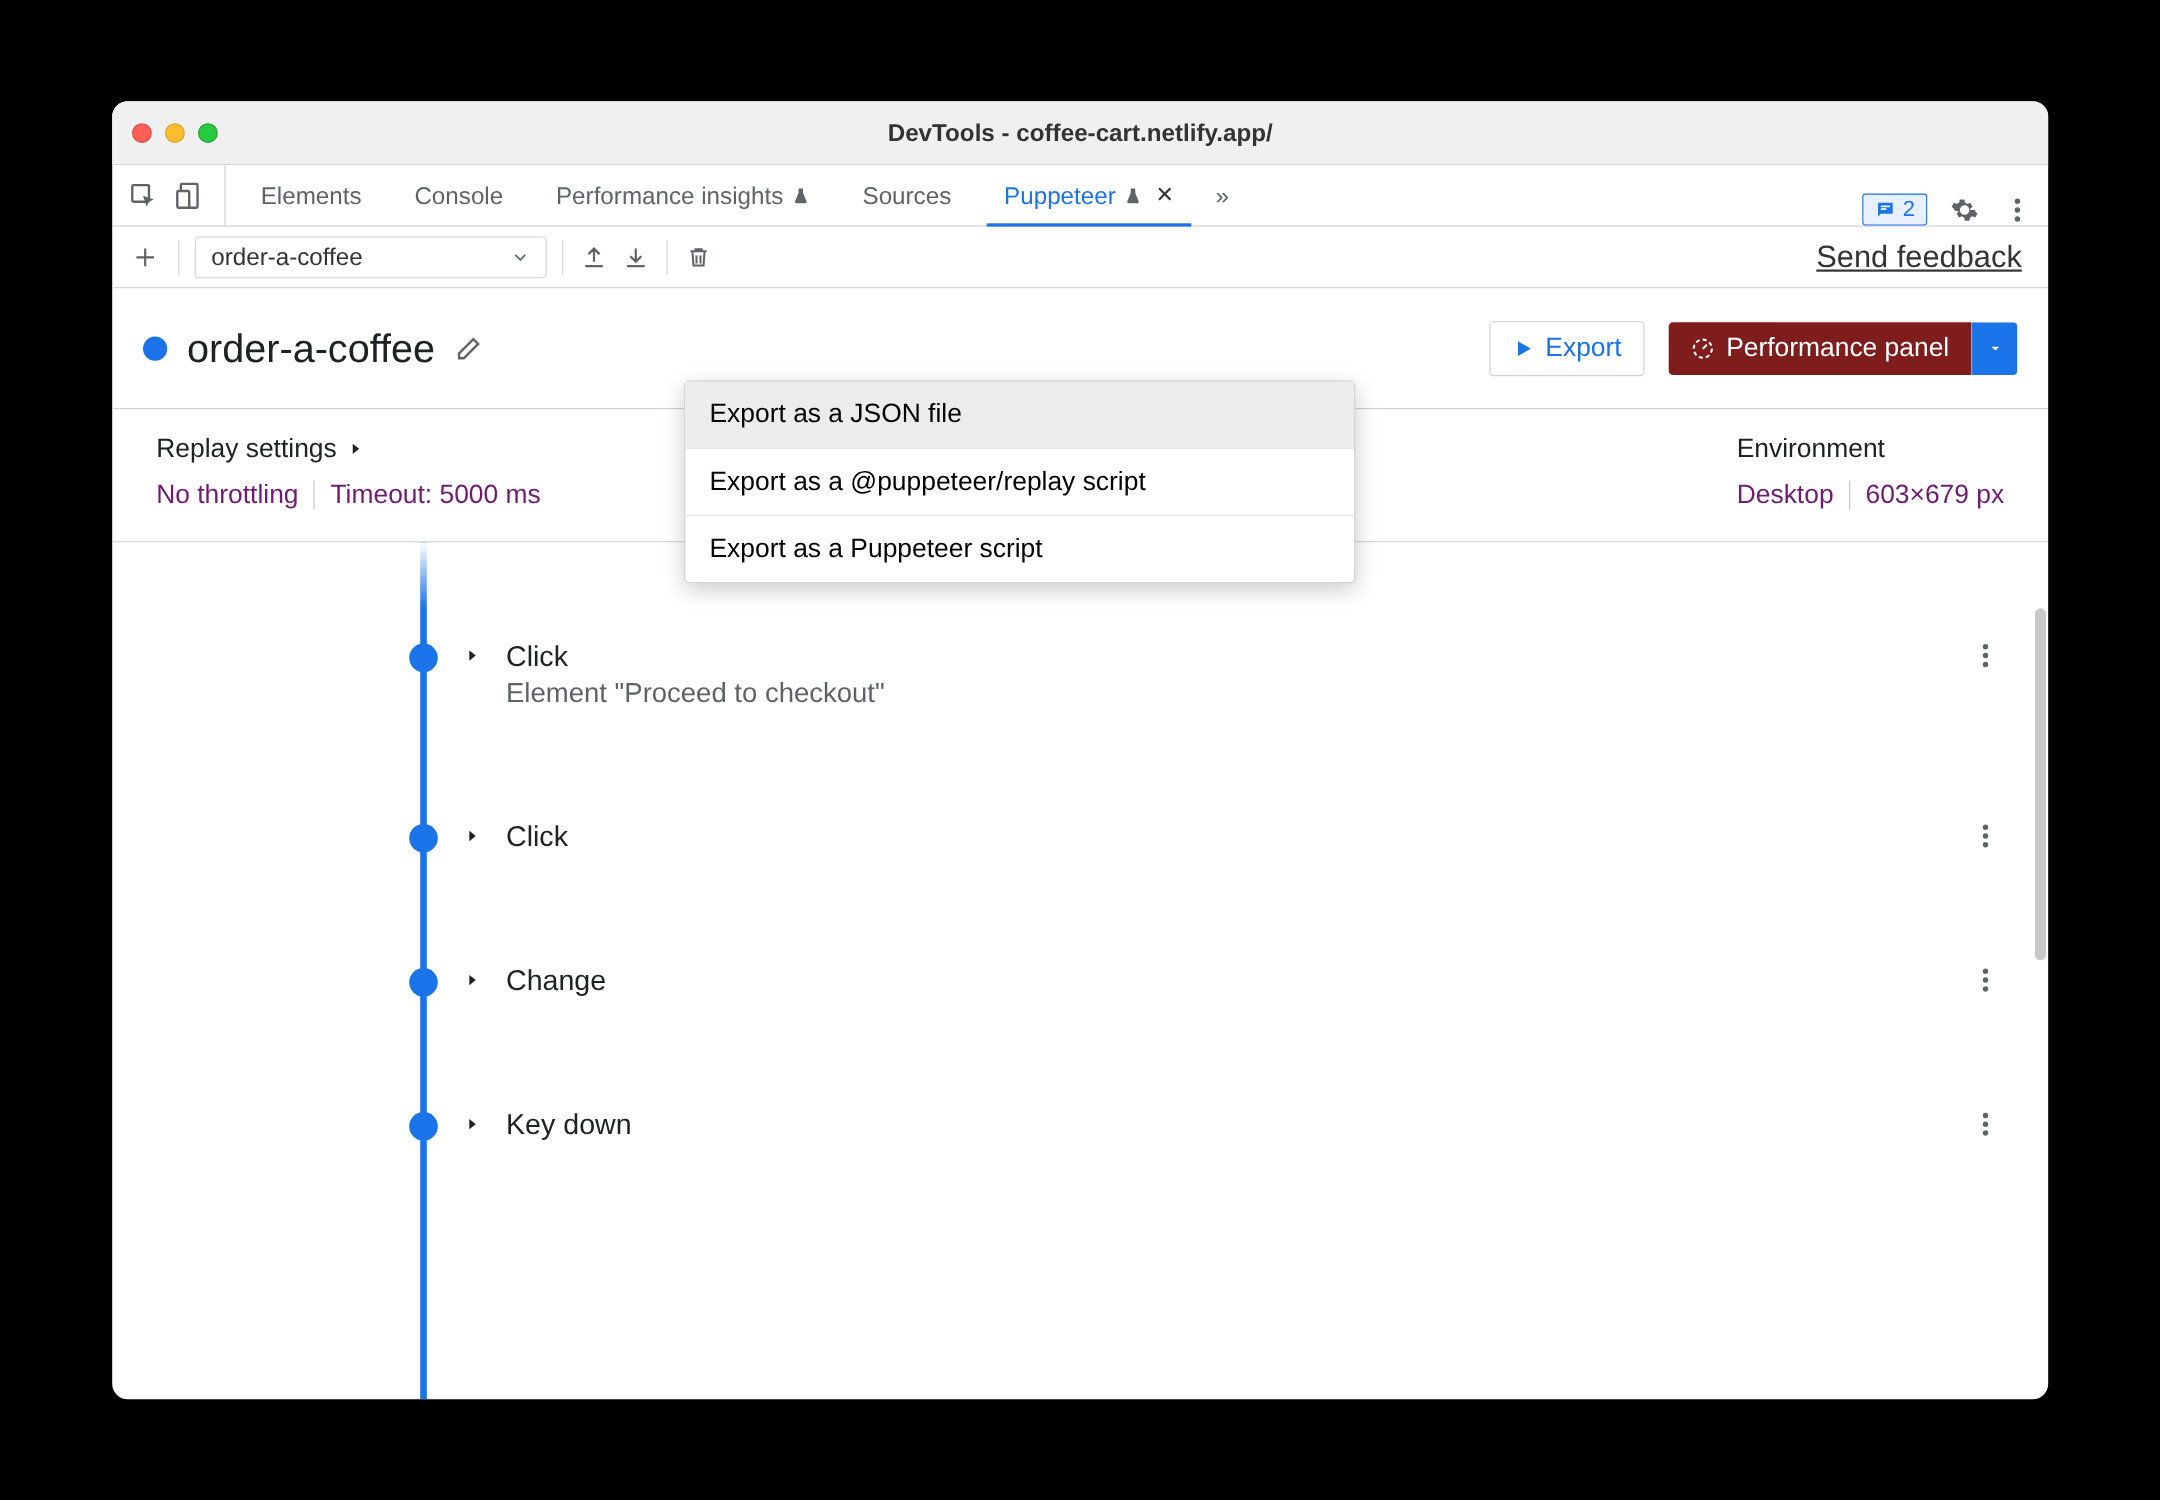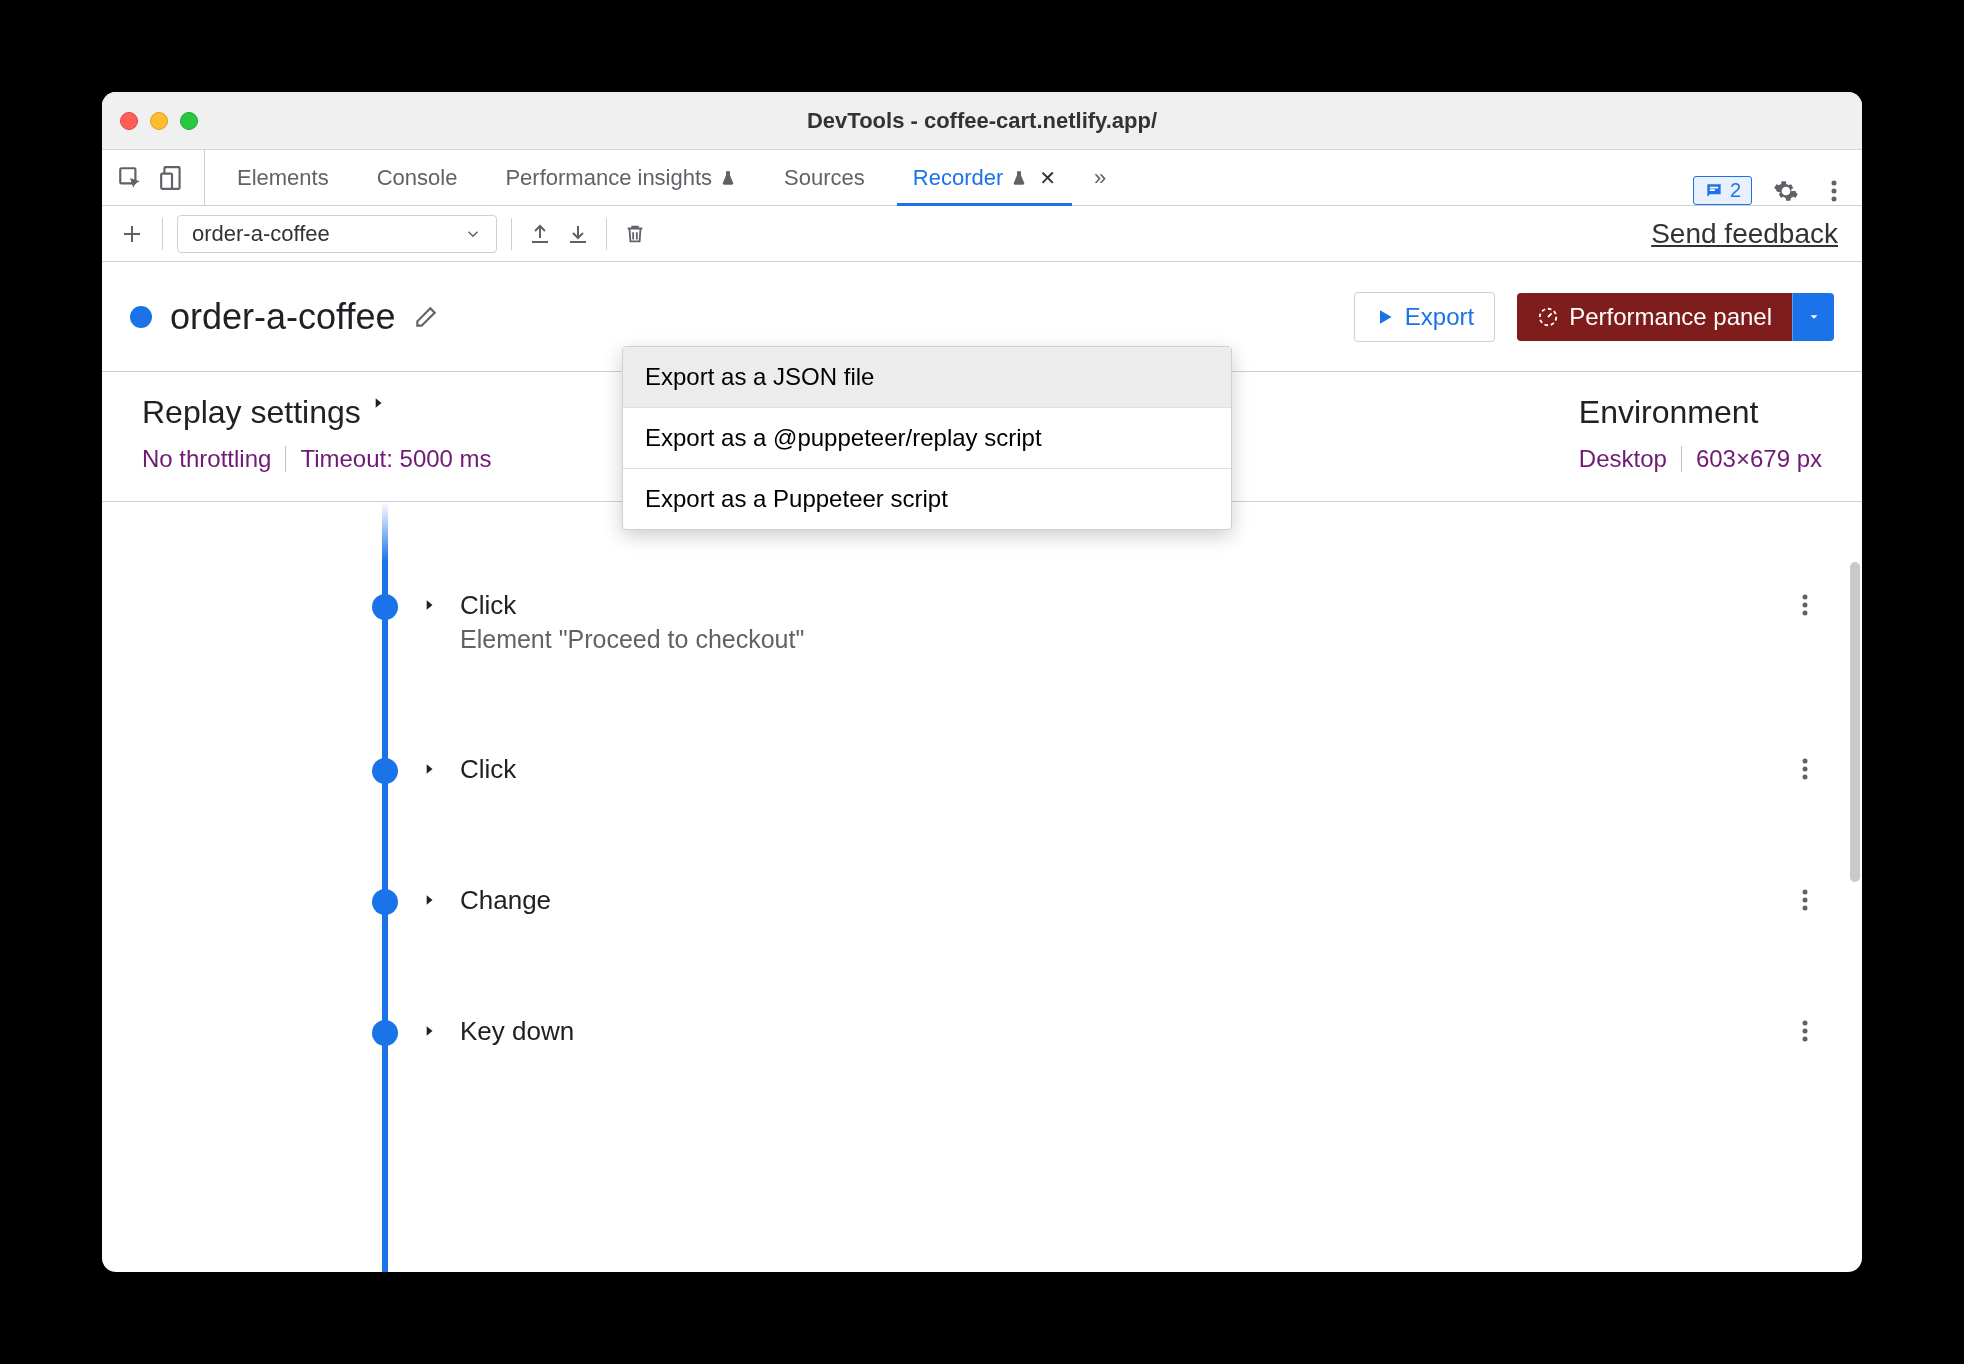--- a/index.html
+++ b/index.html
@@ -162,21 +162,21 @@
   }
   .export-menu .item.hover { background:#ececec; }
   .export-menu .sep { height:1px; background:#e0e0e0; }
   
   .settings-row {
     padding: 22px 40px 28px 40px;
     border-bottom: 1px solid #d0d0d0;
     display:flex; align-items:flex-start; justify-content:space-between;
   }
   .settings-col { display:flex; flex-direction:column; gap:14px; }
-  .settings-title { font-size:32px; color:#202124; display:flex; align-items:flex-start; gap:10px; }
+  .settings-title { font-size:24px; color:#202124; display:flex; align-items:center; gap:10px; }
   .settings-details { font-size:24px; color:#701a75; display:flex; align-items:center; gap:14px; }
   .vsep { width:1px; height:26px; background:#c0c0c0; }
   .env-col { text-align:left; }
   .env-col .settings-details { justify-content:flex-start; }
   
   .steps-area {
     flex:1; overflow:hidden;
     display:flex;
   }
   .steps-inner {
@@ -283,21 +283,21 @@
         <span>
             <svg width="16" height="18" viewBox="0 0 24 24" fill="#5f6368">
               <path d="M9 2v6L4 20a2 2 0 0 0 2 2h12a2 2 0 0 0 2-2L15 8V2z"></path>
             </svg>
           </span>
       </div>
       <div class="tab">
         <span>Sources</span>
       </div>
       <div class="tab active">
-        <span>Recorder</span>
+        <span>Puppeteer</span>
         <span>
             <svg width="16" height="18" viewBox="0 0 24 24" fill="#5f6368">
               <path d="M9 2v6L4 20a2 2 0 0 0 2 2h12a2 2 0 0 0 2-2L15 8V2z"></path>
             </svg>
           </span>
         <span class="tab-close">✕</span>
       </div>
       <div class="tab" style="padding:0 14px;">
         <span>»</span>
       </div>

